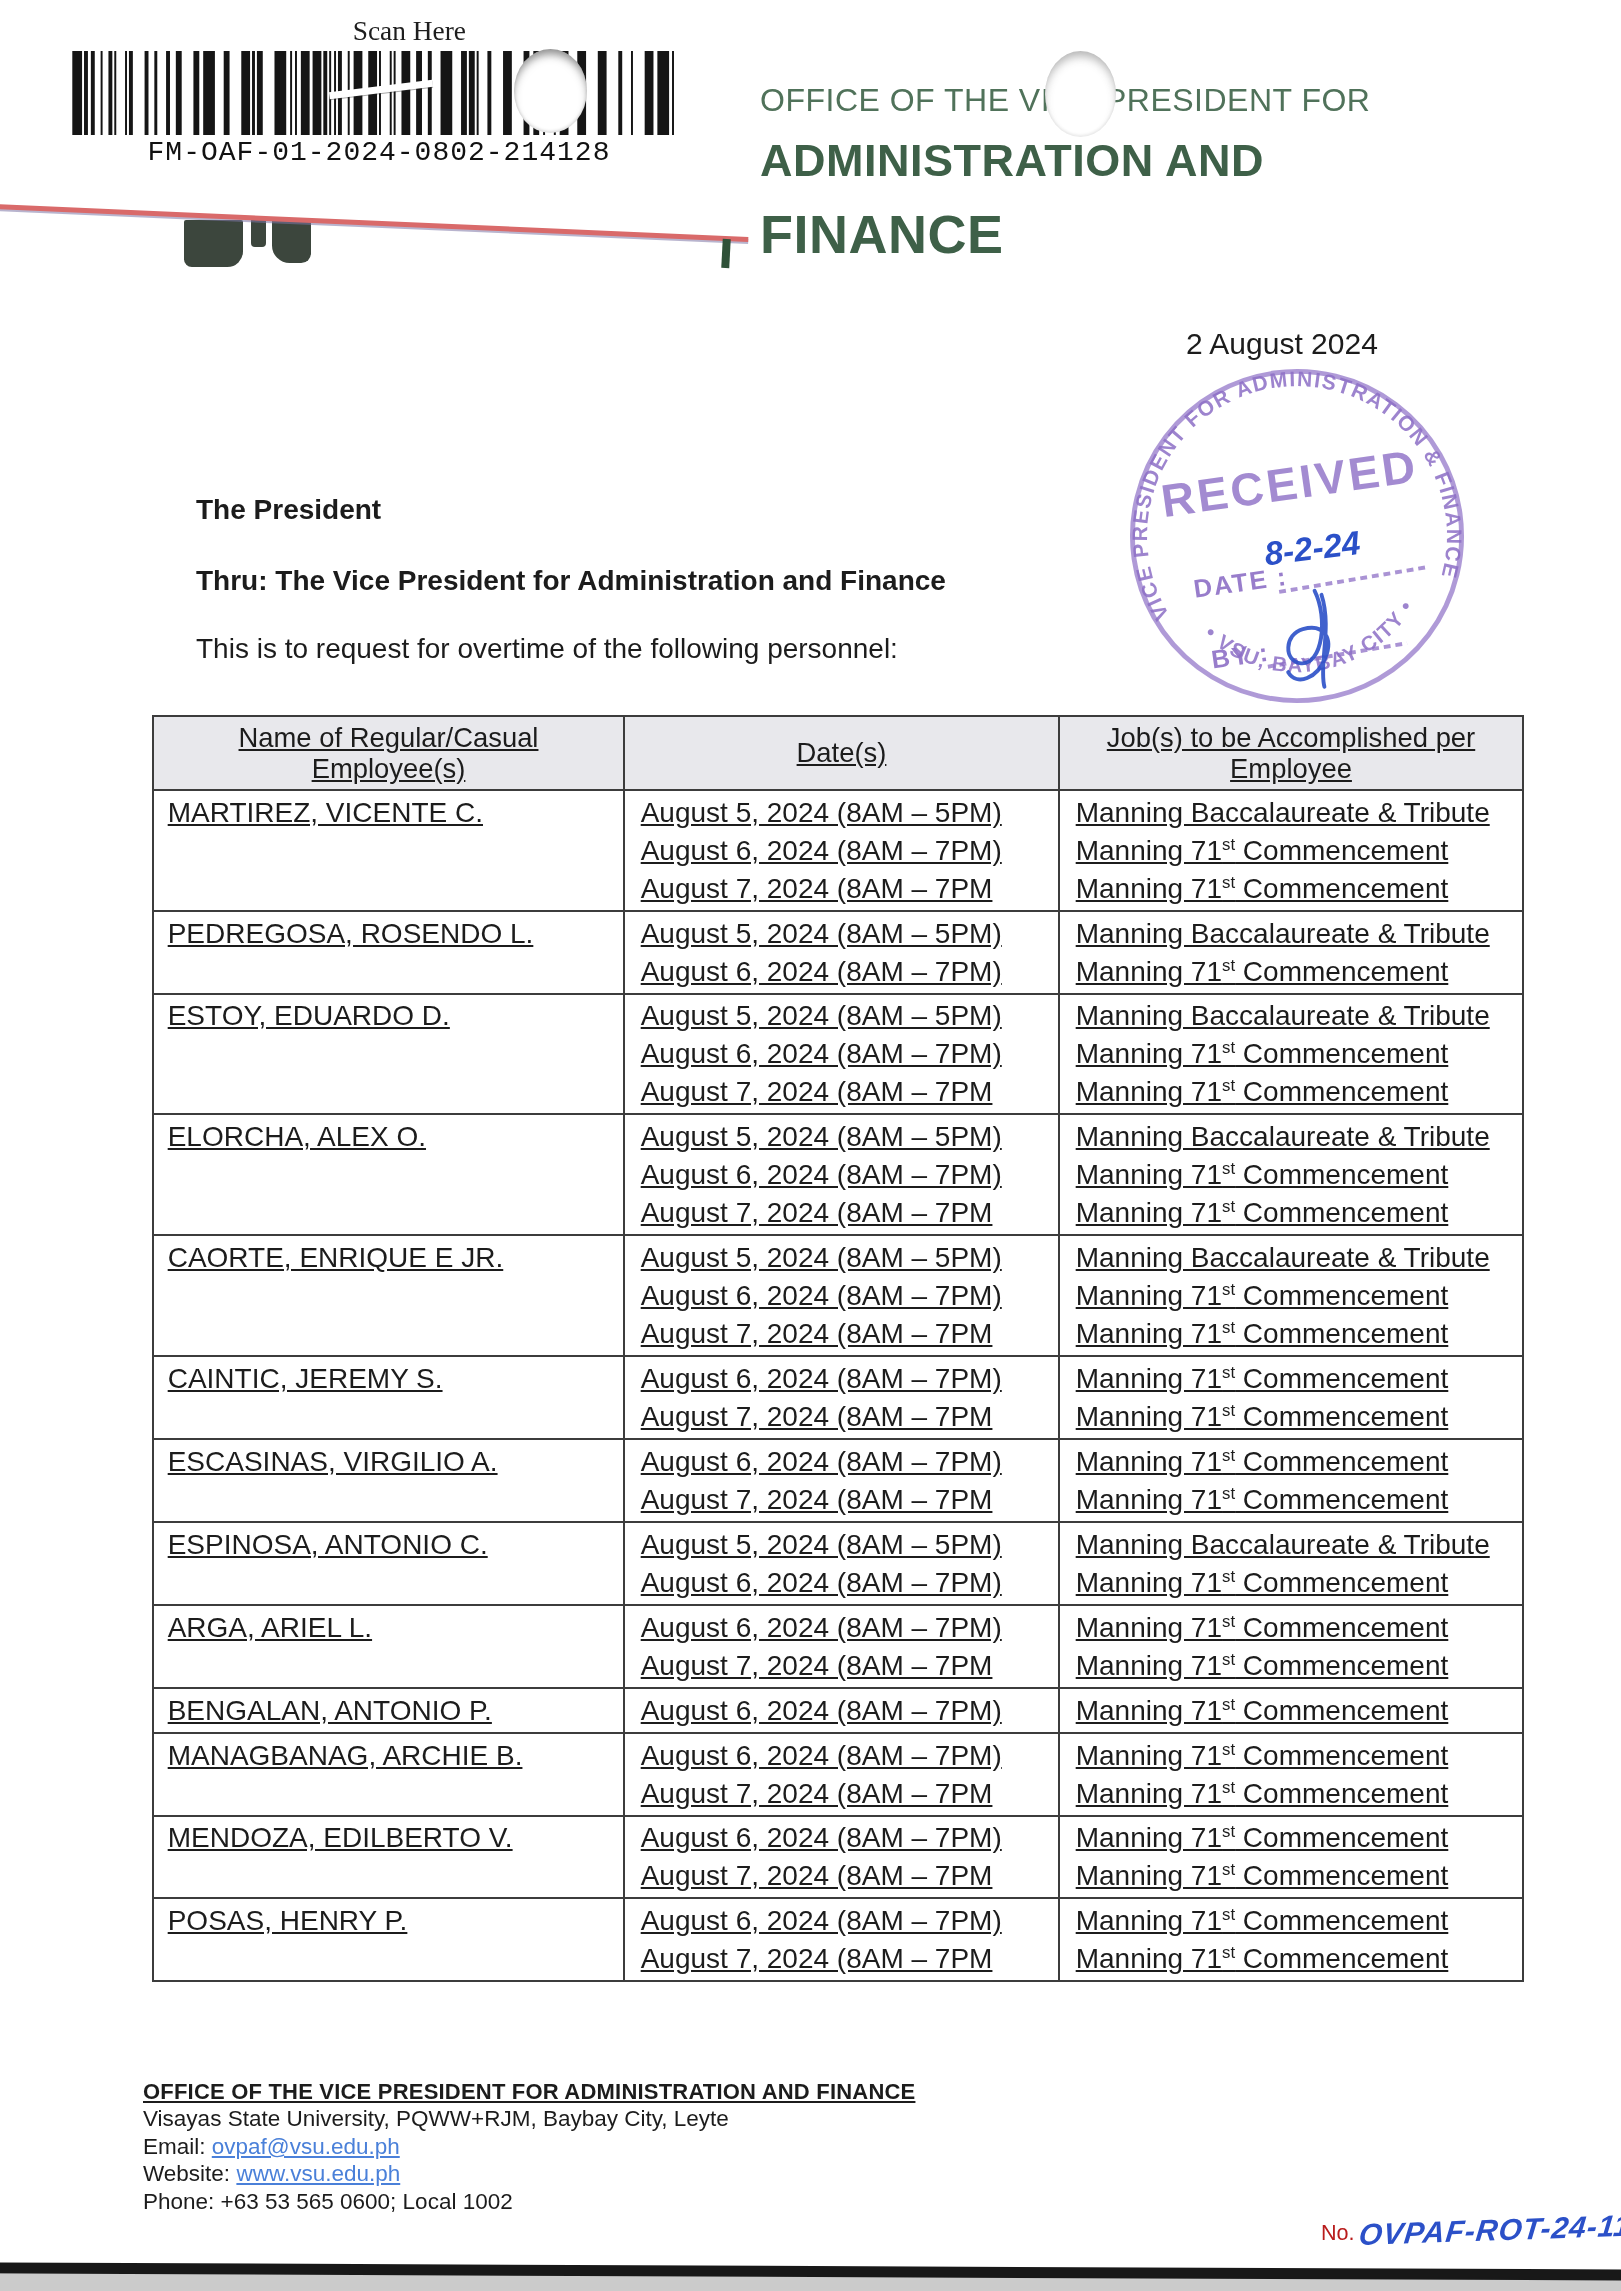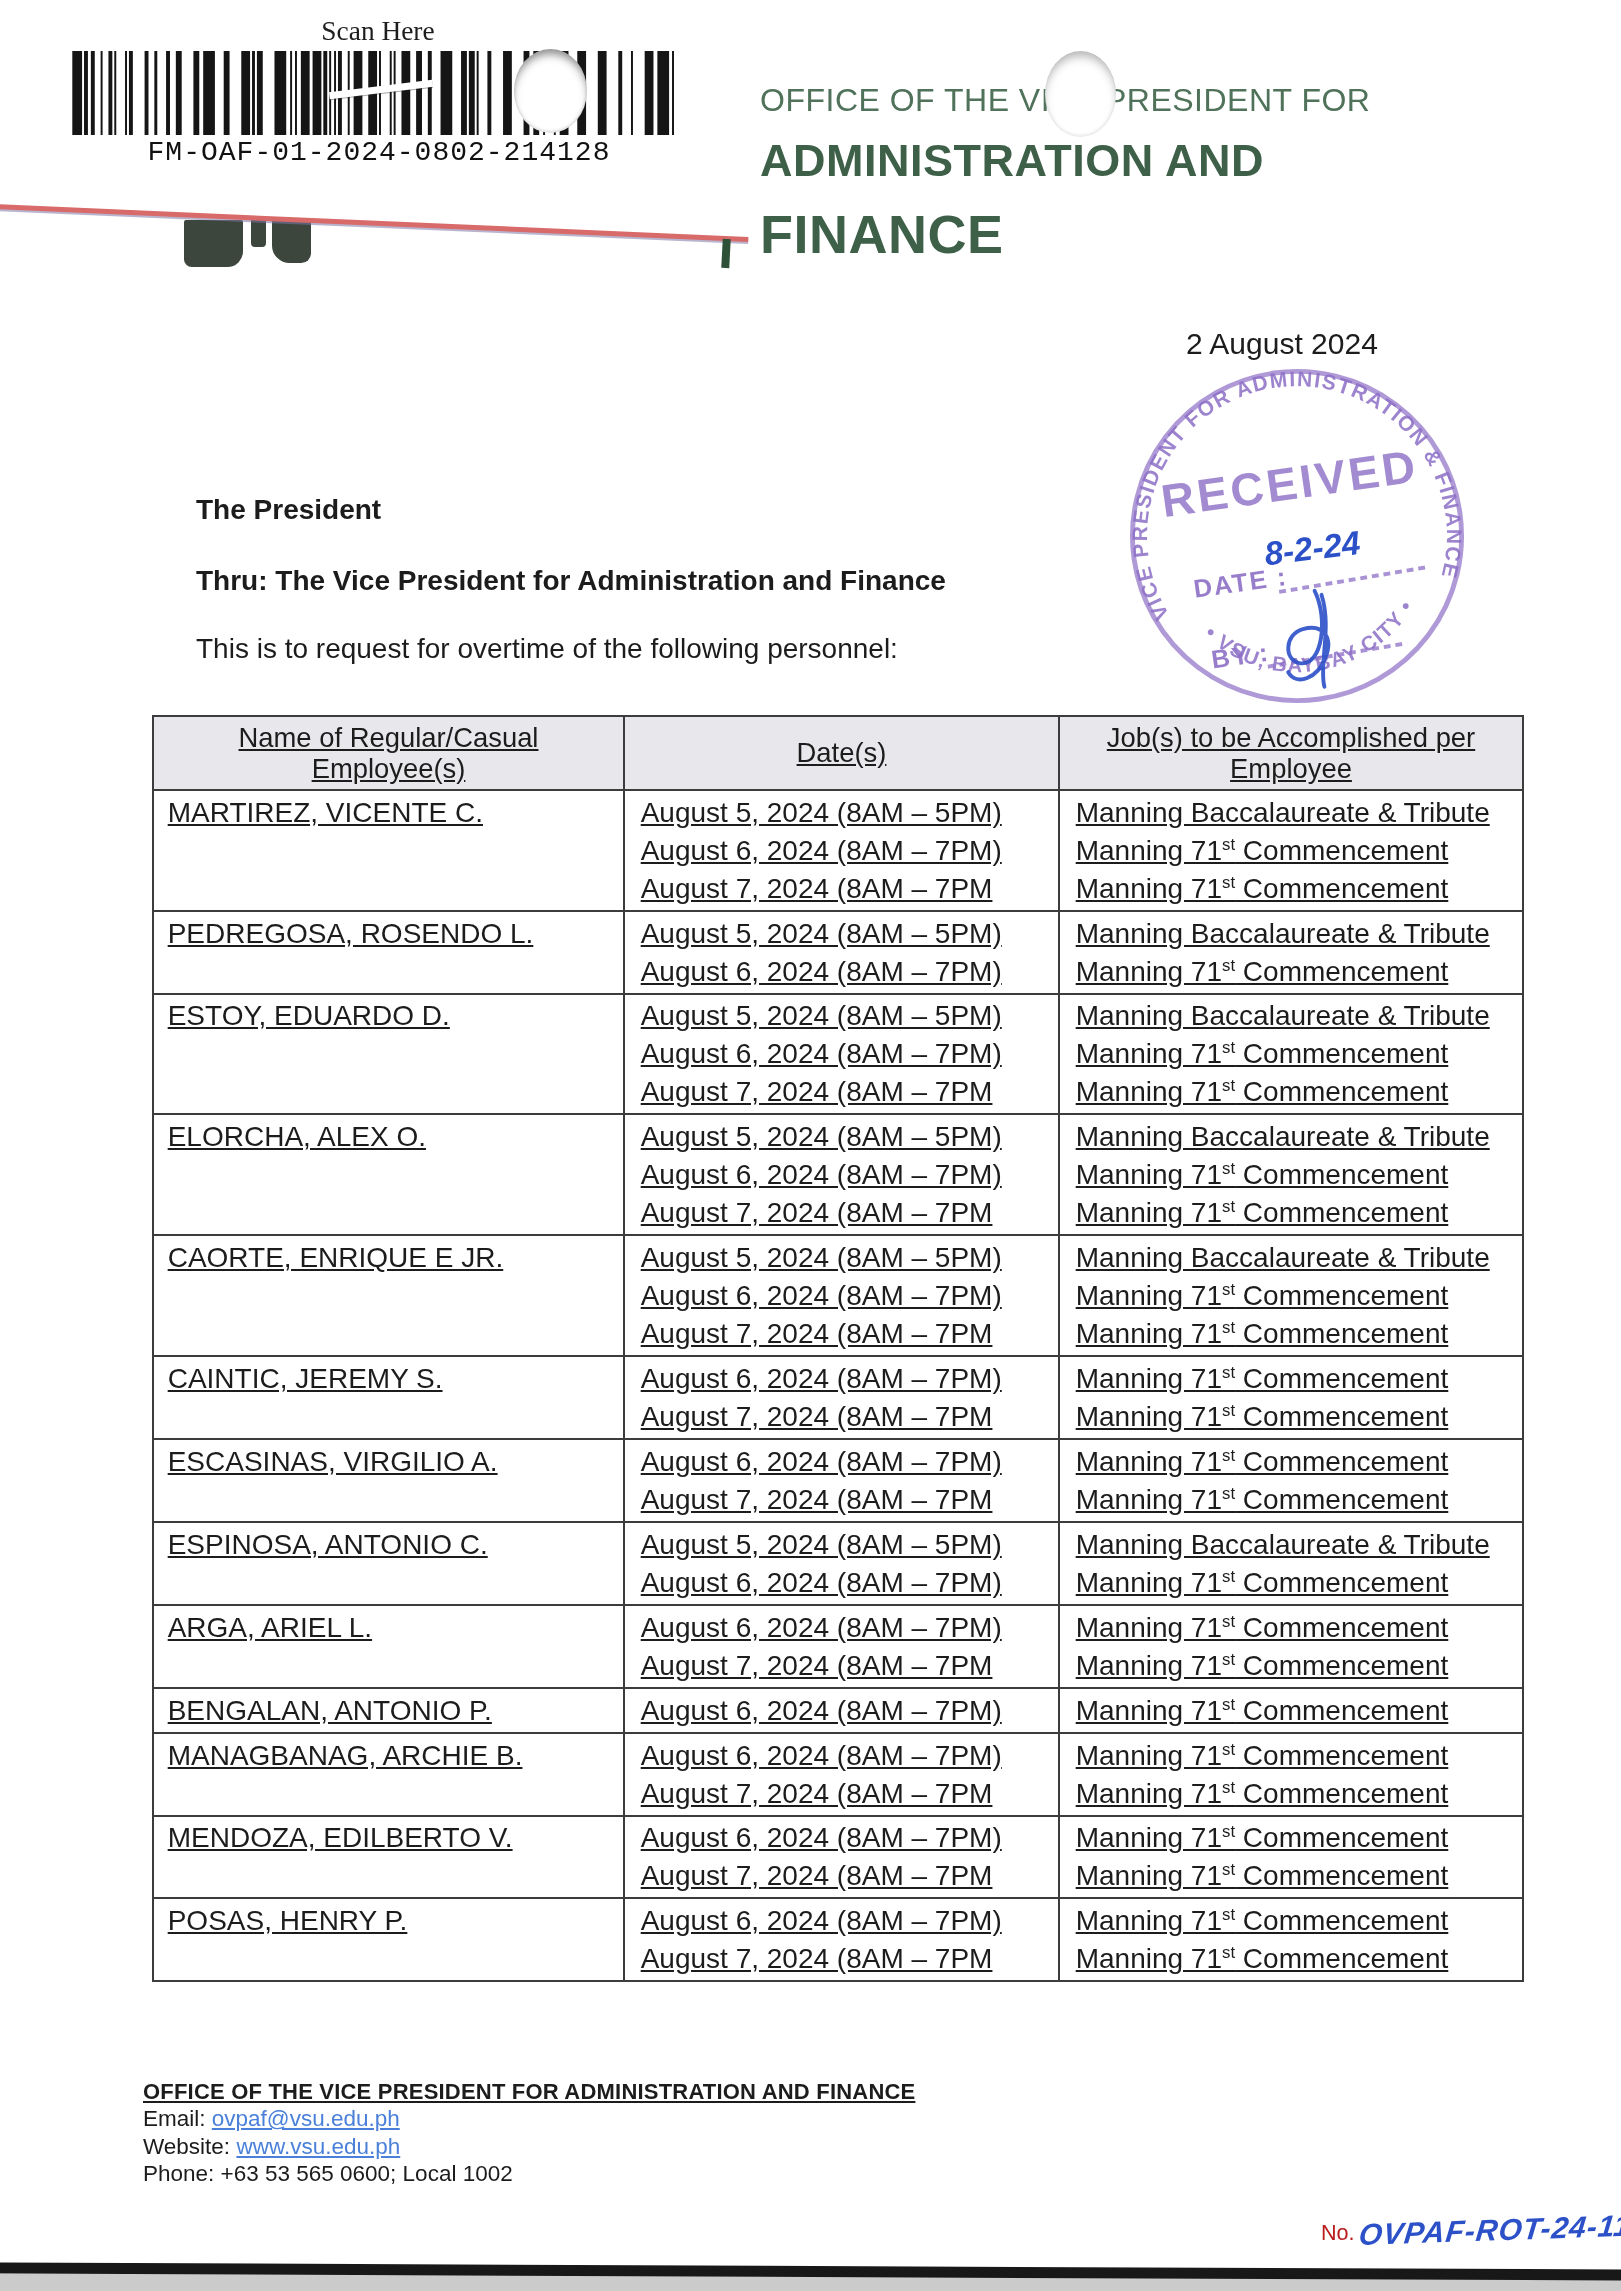--- a/index.html
+++ b/index.html
@@ -1,21 +1,21 @@
 <!DOCTYPE html>
 <html style="--brand-green: #3e6048; --brand-green-light: #50725a; --stamp-purple: #8d6fc6; --ink-blue: #2b50c8; --link-blue: #4a80d9; --sticker-red: #d96a6a; --table-header-bg: #e8e8ec; --text: #1c1c1c;"><head>
 <meta charset="utf-8">
 <style>
   html,body{margin:0;padding:0;background:#ffffff;}
   .page{
     position:relative; width:1621px; height:2292px; overflow:hidden;
     background:#ffffff; font-family:"Liberation Sans", sans-serif; color:var(--text,#1c1c1c);
   }
   
-  .scanhere{position:absolute; left:290px; top:15.7px; width:176px; text-align:center;
+  .scanhere{position:absolute; left:290px; top:15.7px; width:176px; text-align:right;
     font-family:"Liberation Serif", serif; font-size:27.4px; color:#1e1e1e;}
   #barcode{position:absolute; left:71px; top:51px;}
   .scratch{position:absolute; left:329px; top:86px; width:104px; height:6.9px; background:#fff;
     transform:rotate(-7deg); box-shadow:0 1px 0 rgba(40,40,40,.4); z-index:3;}
   .barcode-code{position:absolute; left:71px; top:137px; width:616px; text-align:center;
     font-family:"Liberation Mono", monospace; font-size:28px; letter-spacing:1px; color:#111;}
   .hole{position:absolute; background:#fff; border-radius:50%; z-index:4;}
   .hole1{left:514px; top:49px; width:73px; height:84px;
     box-shadow:inset 0 6.9px 8.8px -2px rgba(50,50,50,.55), inset 0 -2px 2.9px rgba(0,0,0,.12);}
   .hole2{left:1045px; top:51px; width:71px; height:86px;
@@ -367,20 +367,21 @@
             <div class="cell-line"><span>Manning 71</span><sup>st</sup><span> Commencement</span></div>
             <div class="cell-line"><span>Manning 71</span><sup>st</sup><span> Commencement</span></div>
           </td>
         </tr>
       </tbody>
   </table>
 
 
   <div class="footer-left">
     <div class="f-org">OFFICE OF THE VICE PRESIDENT FOR ADMINISTRATION AND FINANCE</div>
+    <div>Visayas State University, PQWW+RJM, Baybay City, Leyte</div>
     <div>
       <span>Email:</span>
       <span class="link">ovpaf@vsu.edu.ph</span>
     </div>
     <div>
       <span>Website:</span>
       <span class="link">www.vsu.edu.ph</span>
     </div>
     <div>Phone: +63 53 565 0600; Local 1002</div>
   </div>

